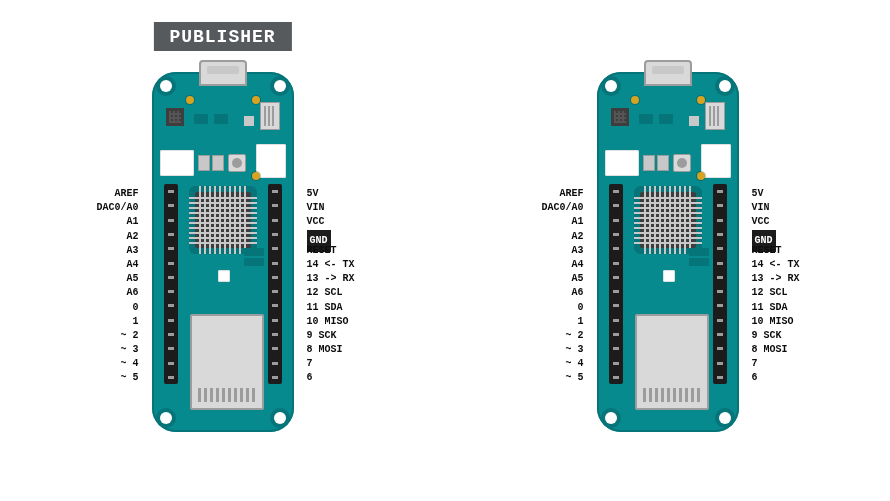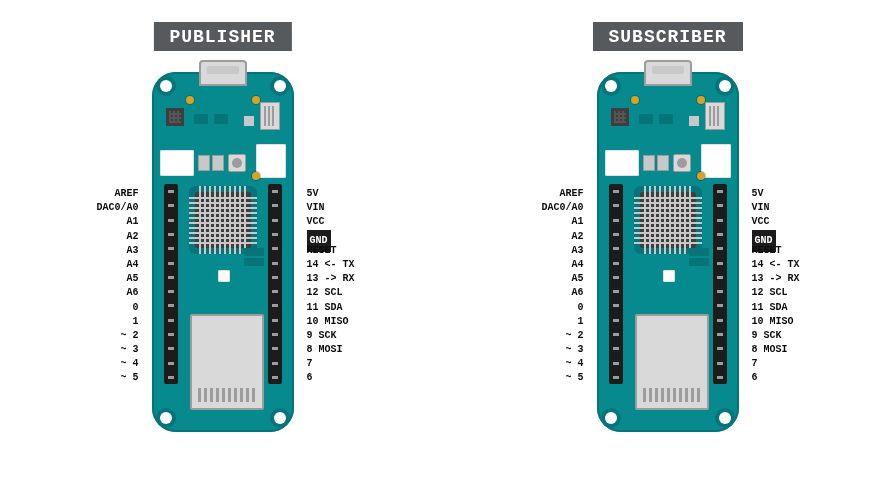--- a/index.html
+++ b/index.html
@@ -199,21 +199,20 @@
         <div class="header r"></div>
         <div class="mcu"></div>
         <span class="smd1"></span>
         <span class="smd2"></span>
         <div class="module"></div>
       </div>
     </div>
   </div>
 
   <div class="panel right">
-    <div class="role">SUBSCRIBER</div>
 
     <div class="pins left">
         <div style="height: 14.2px;"><span class="row">AREF</span></div>
         <div style="height: 14.2px;"><span class="row">DAC0/A0</span></div>
         <div style="height: 14.2px;"><span class="row">A1</span></div>
         <div style="height: 14.2px;"><span class="row">A2</span></div>
         <div style="height: 14.2px;"><span class="row">A3</span></div>
         <div style="height: 14.2px;"><span class="row">A4</span></div>
         <div style="height: 14.2px;"><span class="row">A5</span></div>
         <div style="height: 14.2px;"><span class="row">A6</span></div>

